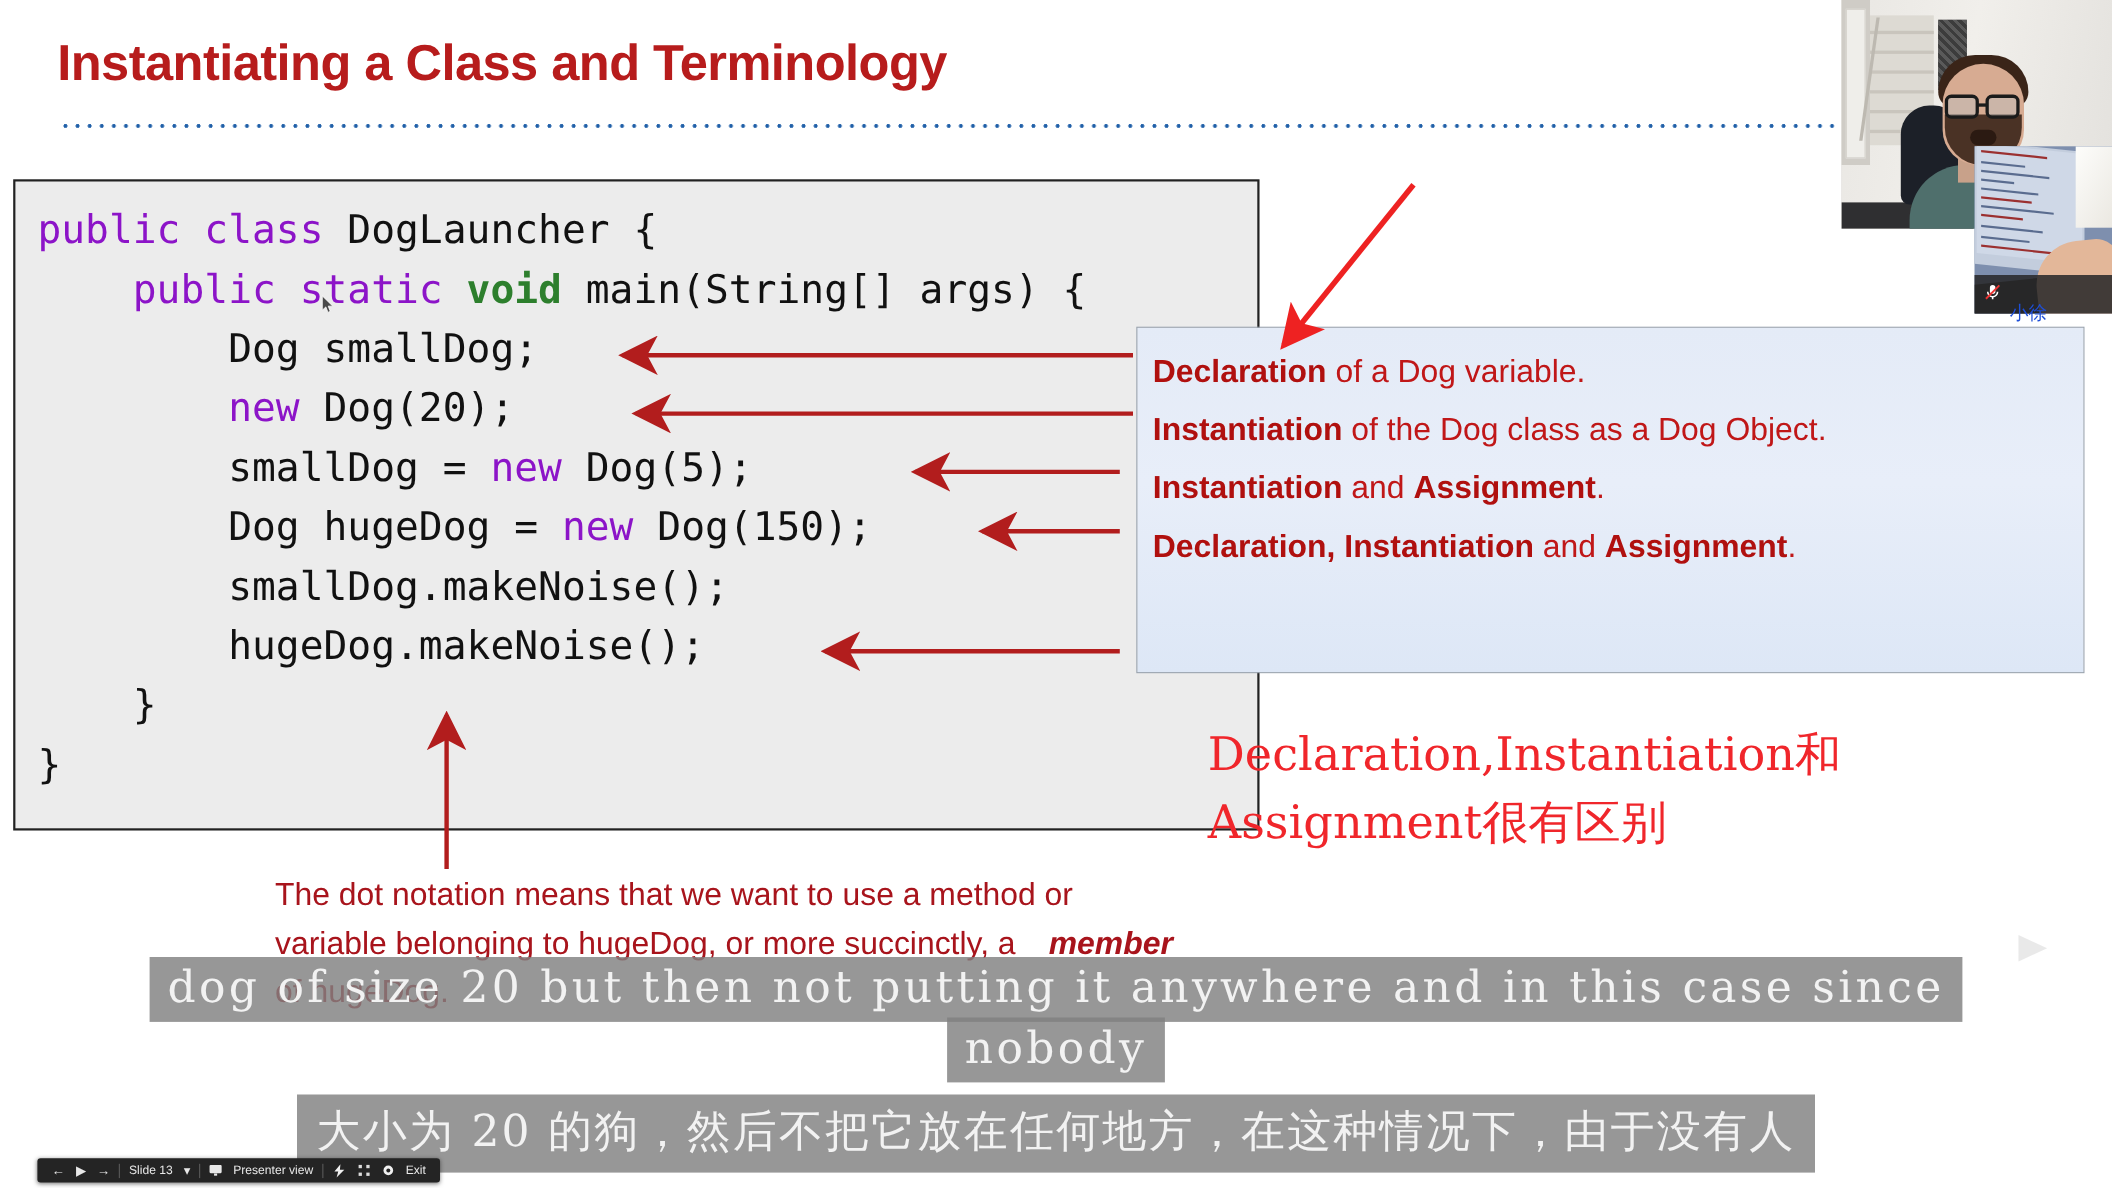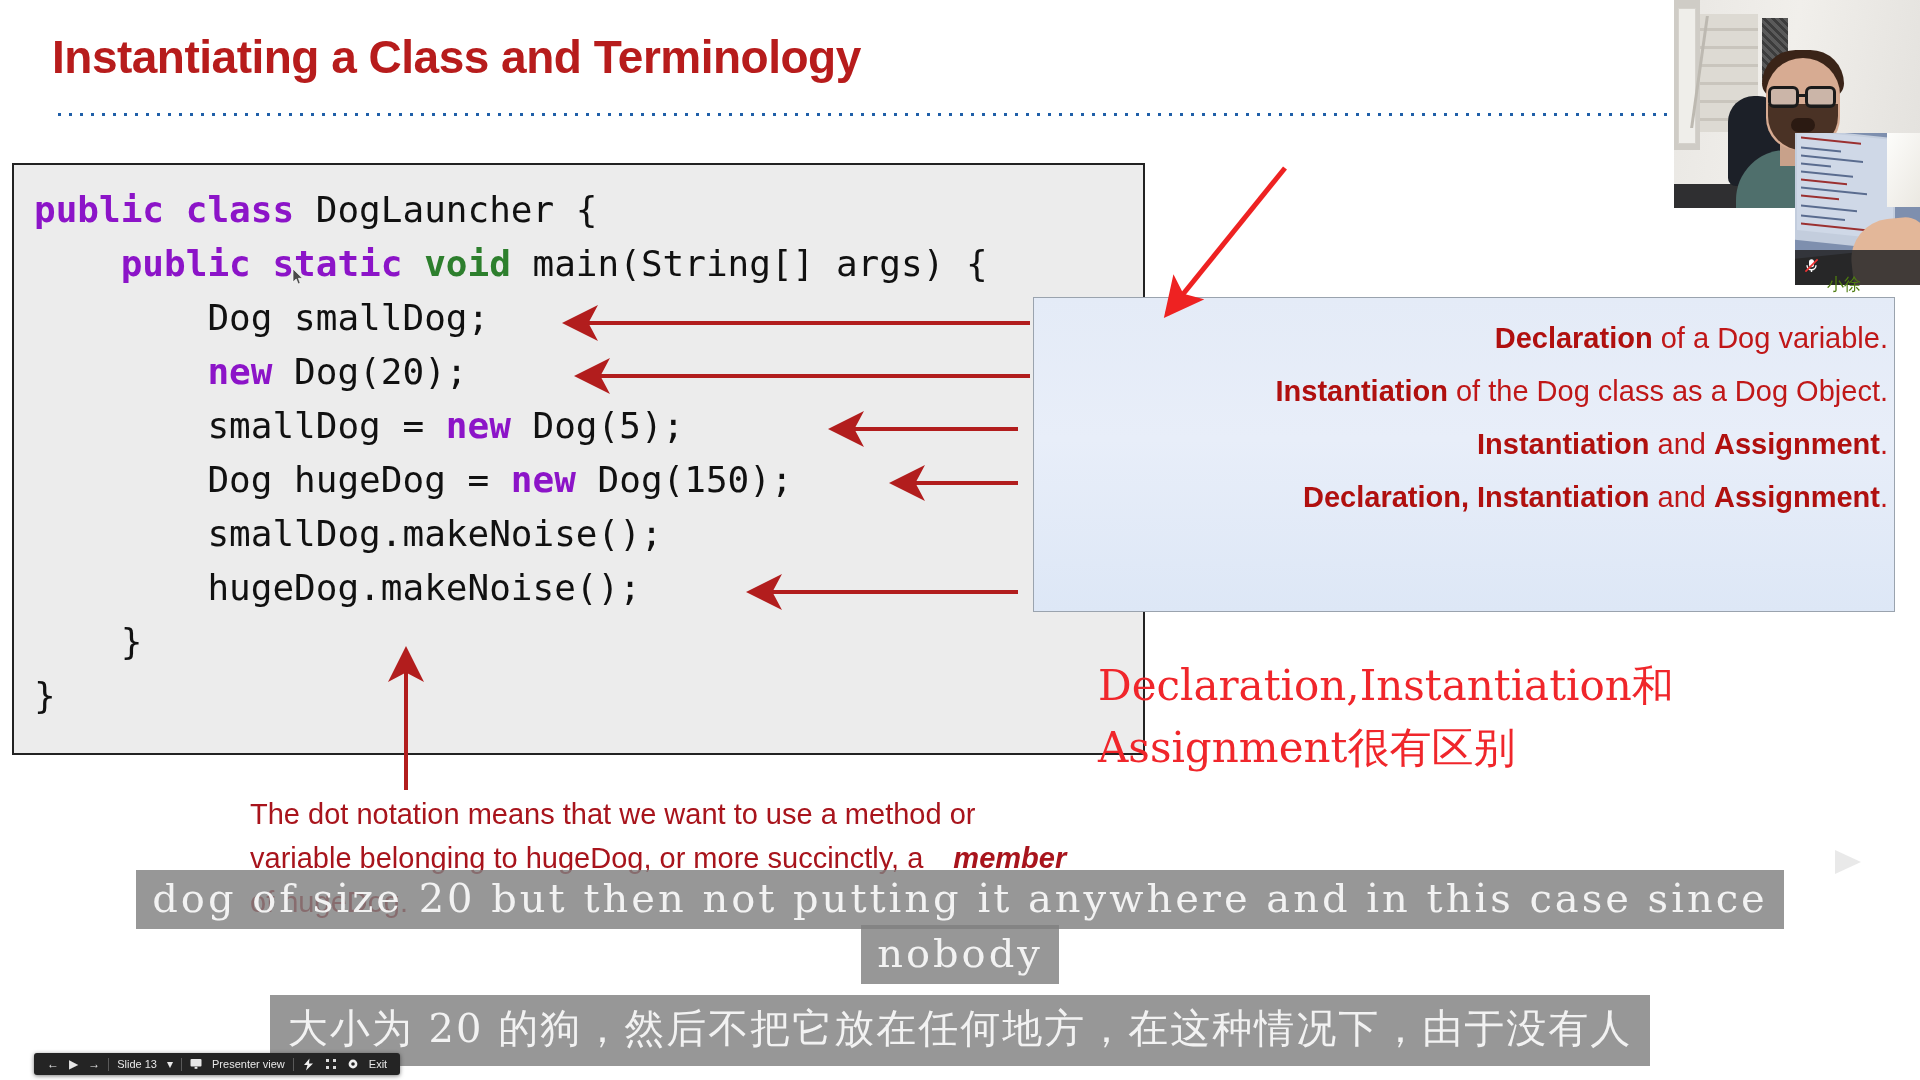--- a/index.html
+++ b/index.html
@@ -30,40 +30,39 @@
   .code-box{
     position:absolute;left:12px;top:163px;width:1133px;height:592px;
     background:#ececec;border:2px solid #222;box-sizing:border-box;
     padding:18px 0 0 20px;
   }
   .code-line{
     font-family:"DejaVu Sans Mono", monospace;
     font-size:36px;line-height:54px;color:#111;white-space:pre;
     letter-spacing:0px;
   }
-  .kw{color:#8c14c8;font-weight:bold;}
+  .kw{color:#8c14c8;font-weight:normal;}
   .kw2{color:#2d7f2d;font-weight:bold;}
 
   .mouse-cursor{
     position:absolute;left:292px;top:268px;width:12px;height:18px;
     font-size:17px;color:#444;line-height:1;
   }
 
   
   .callout{
     position:absolute;left:1033px;top:297px;width:862px;height:315px;
     background:linear-gradient(180deg,#e4ebf7 0%, #e8eef9 45%, #dde7f6 100%);
     border:1.5px solid #9aa3ae;
     box-sizing:border-box;
     padding:14px 6px 0 14px;
   }
   .callout-line{
     font-size:29px;line-height:53px;color:#c01718;white-space:nowrap;
     font-family:"Liberation Sans", sans-serif;
-    text-align:right;
   }
   .callout-line b{font-weight:bold;color:#b0100f;}
   .callout-gap{height:32px;}
 
   
   #arrows{position:absolute;left:0;top:0;width:1920px;height:1080px;pointer-events:none;}
 
   
   .dot-note{
     position:absolute;left:250px;top:792px;width:830px;
@@ -127,21 +126,21 @@
   .cam-sub .lnr{position:absolute;left:4px;height:2px;background:#9b3030;}
   .cam-sub .bright{position:absolute;left:92px;top:0;width:40px;height:74px;background:linear-gradient(120deg,#fdfdfb,#e9e6df);}
   .cam-sub .arm{position:absolute;left:56px;top:86px;width:78px;height:72px;background:#e3b799;border-radius:40px 22px 0 0;transform:rotate(-6deg);}
   .cam-sub .kbd{position:absolute;left:0;bottom:0;width:110px;height:32px;background:#2c2c2e;transform:skewY(-6deg);}
 
   .cam-label{
     position:absolute;left:1795px;top:250px;width:125px;height:35px;
     background:rgba(38,38,40,0.86);
     display:flex;align-items:center;gap:7px;padding-left:8px;box-sizing:border-box;
   }
-  .cam-label .name{color:#4d7c0f;font-size:17px;font-family:Liberation Sans, sans-serif;margin-top:34px;}
+  .cam-label .name{color:#1d4ed8;font-size:17px;font-family:Liberation Sans, sans-serif;margin-top:34px;}
 
   
   .watermark{
     position:absolute;left:1795px;top:812px;width:96px;height:88px;opacity:.55;
   }
 
   
   .toolbar{
     position:absolute;left:34px;top:1053px;height:22px;
     background:#242424;border-radius:3px;

